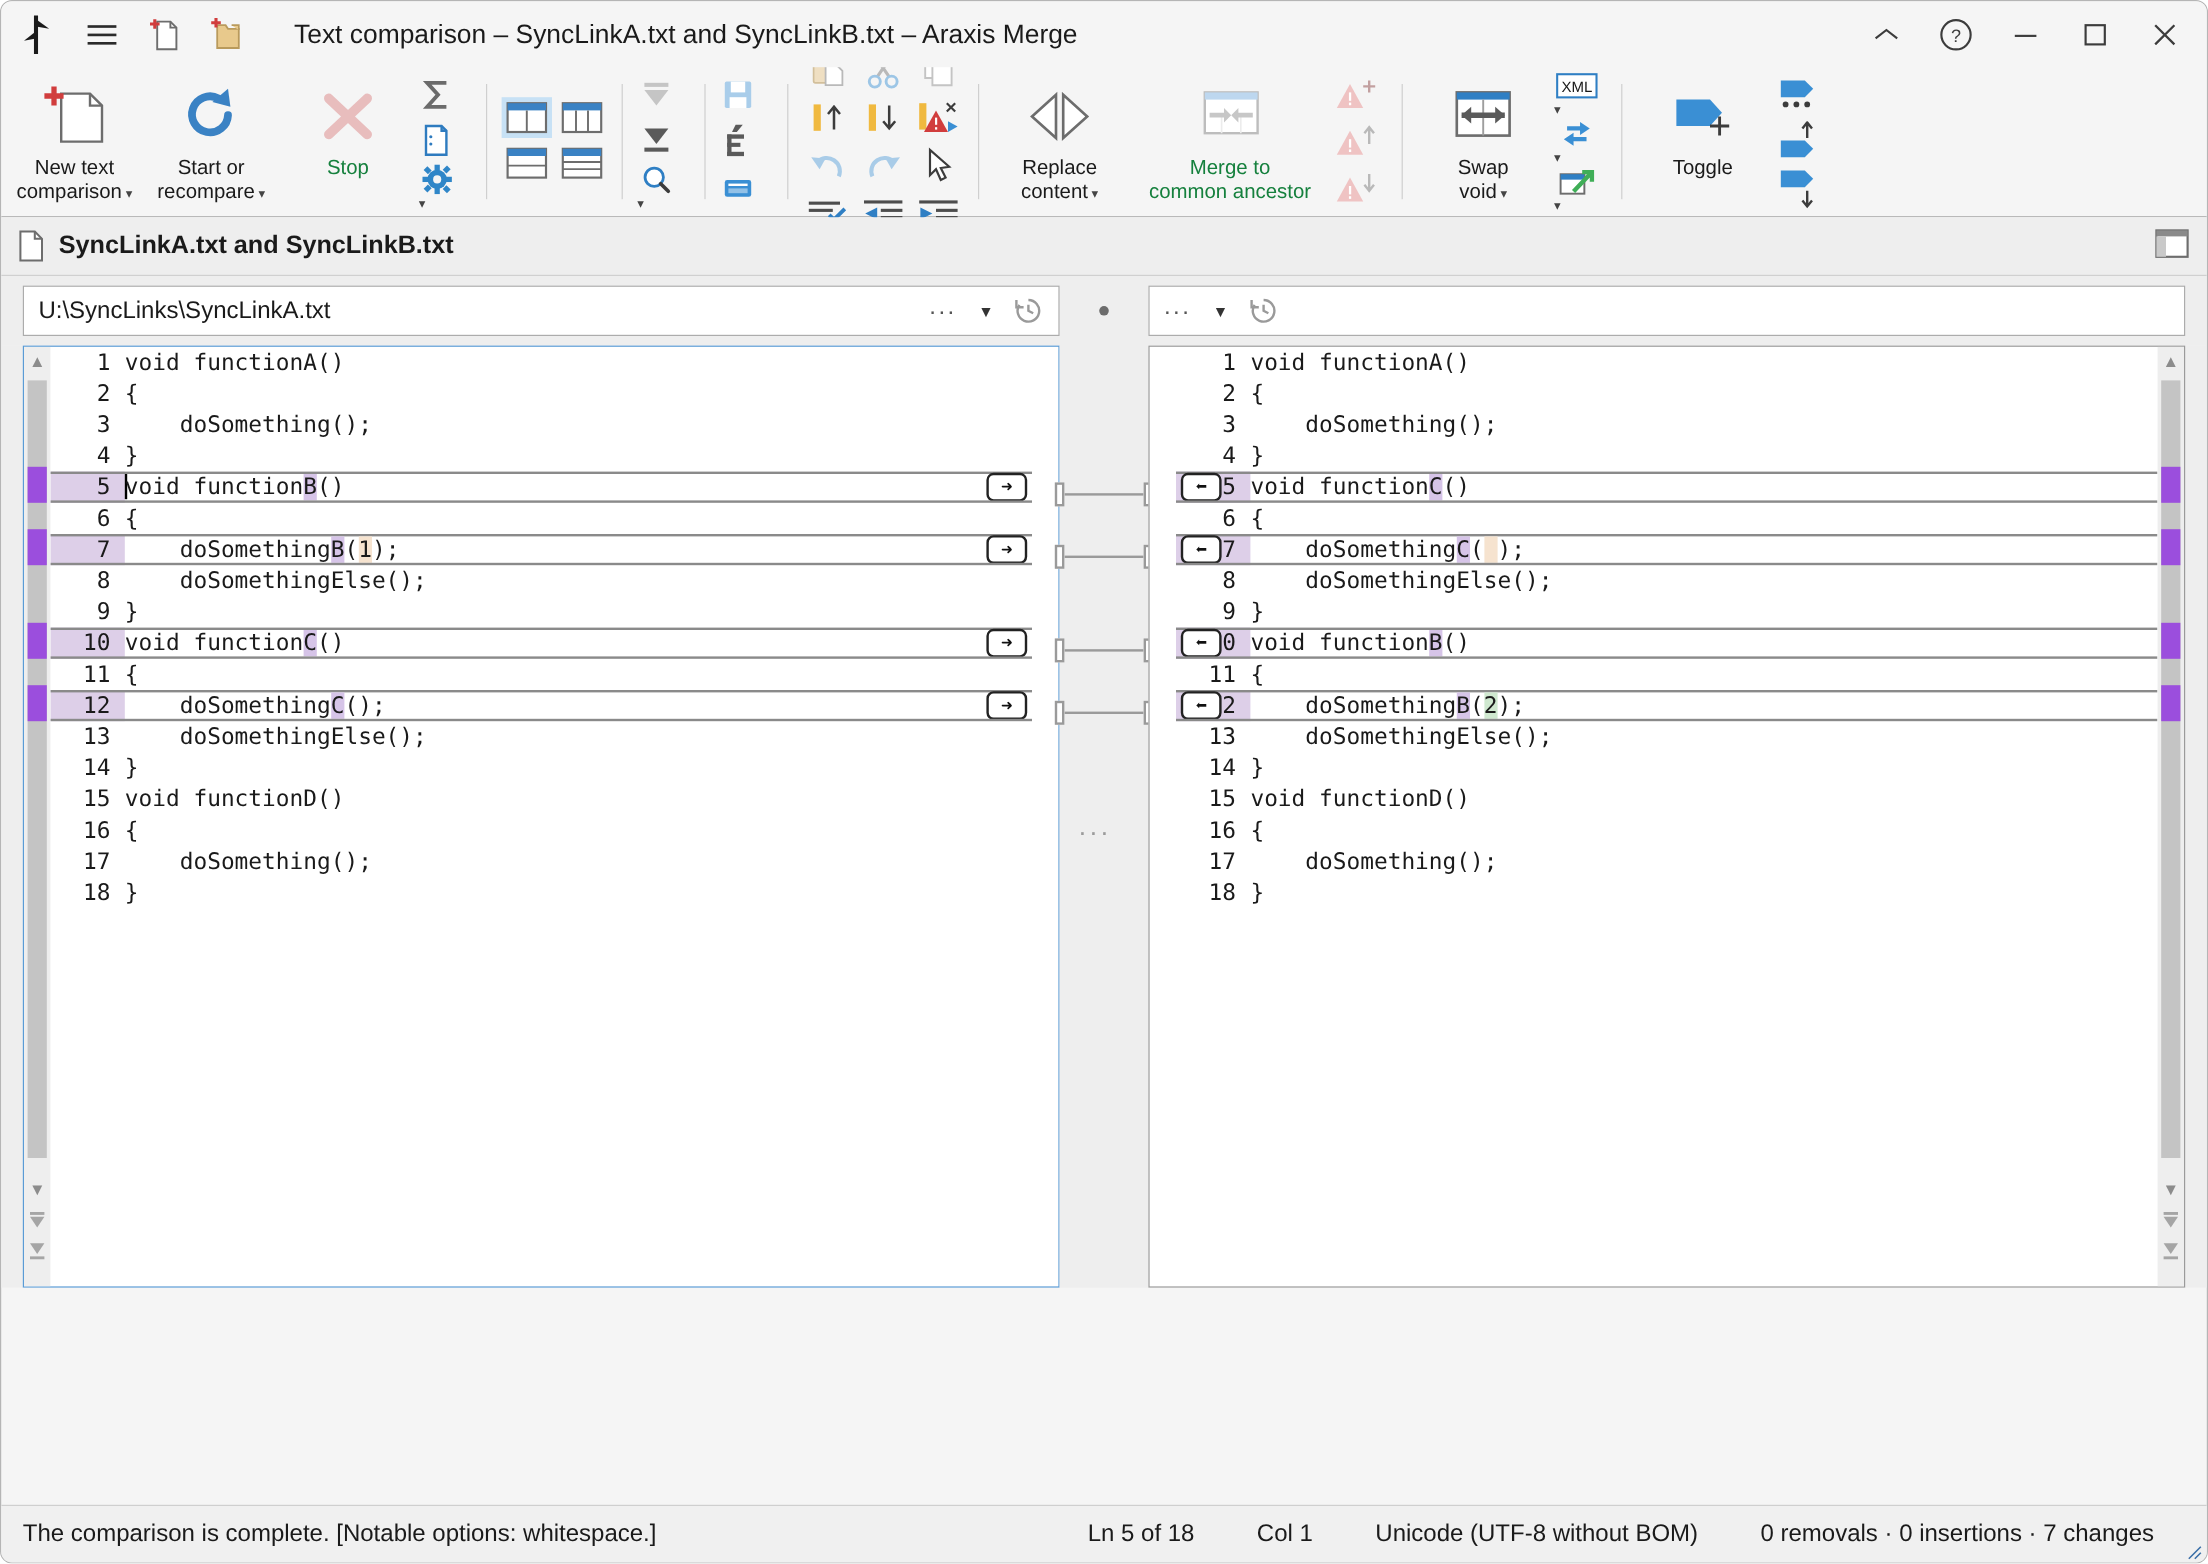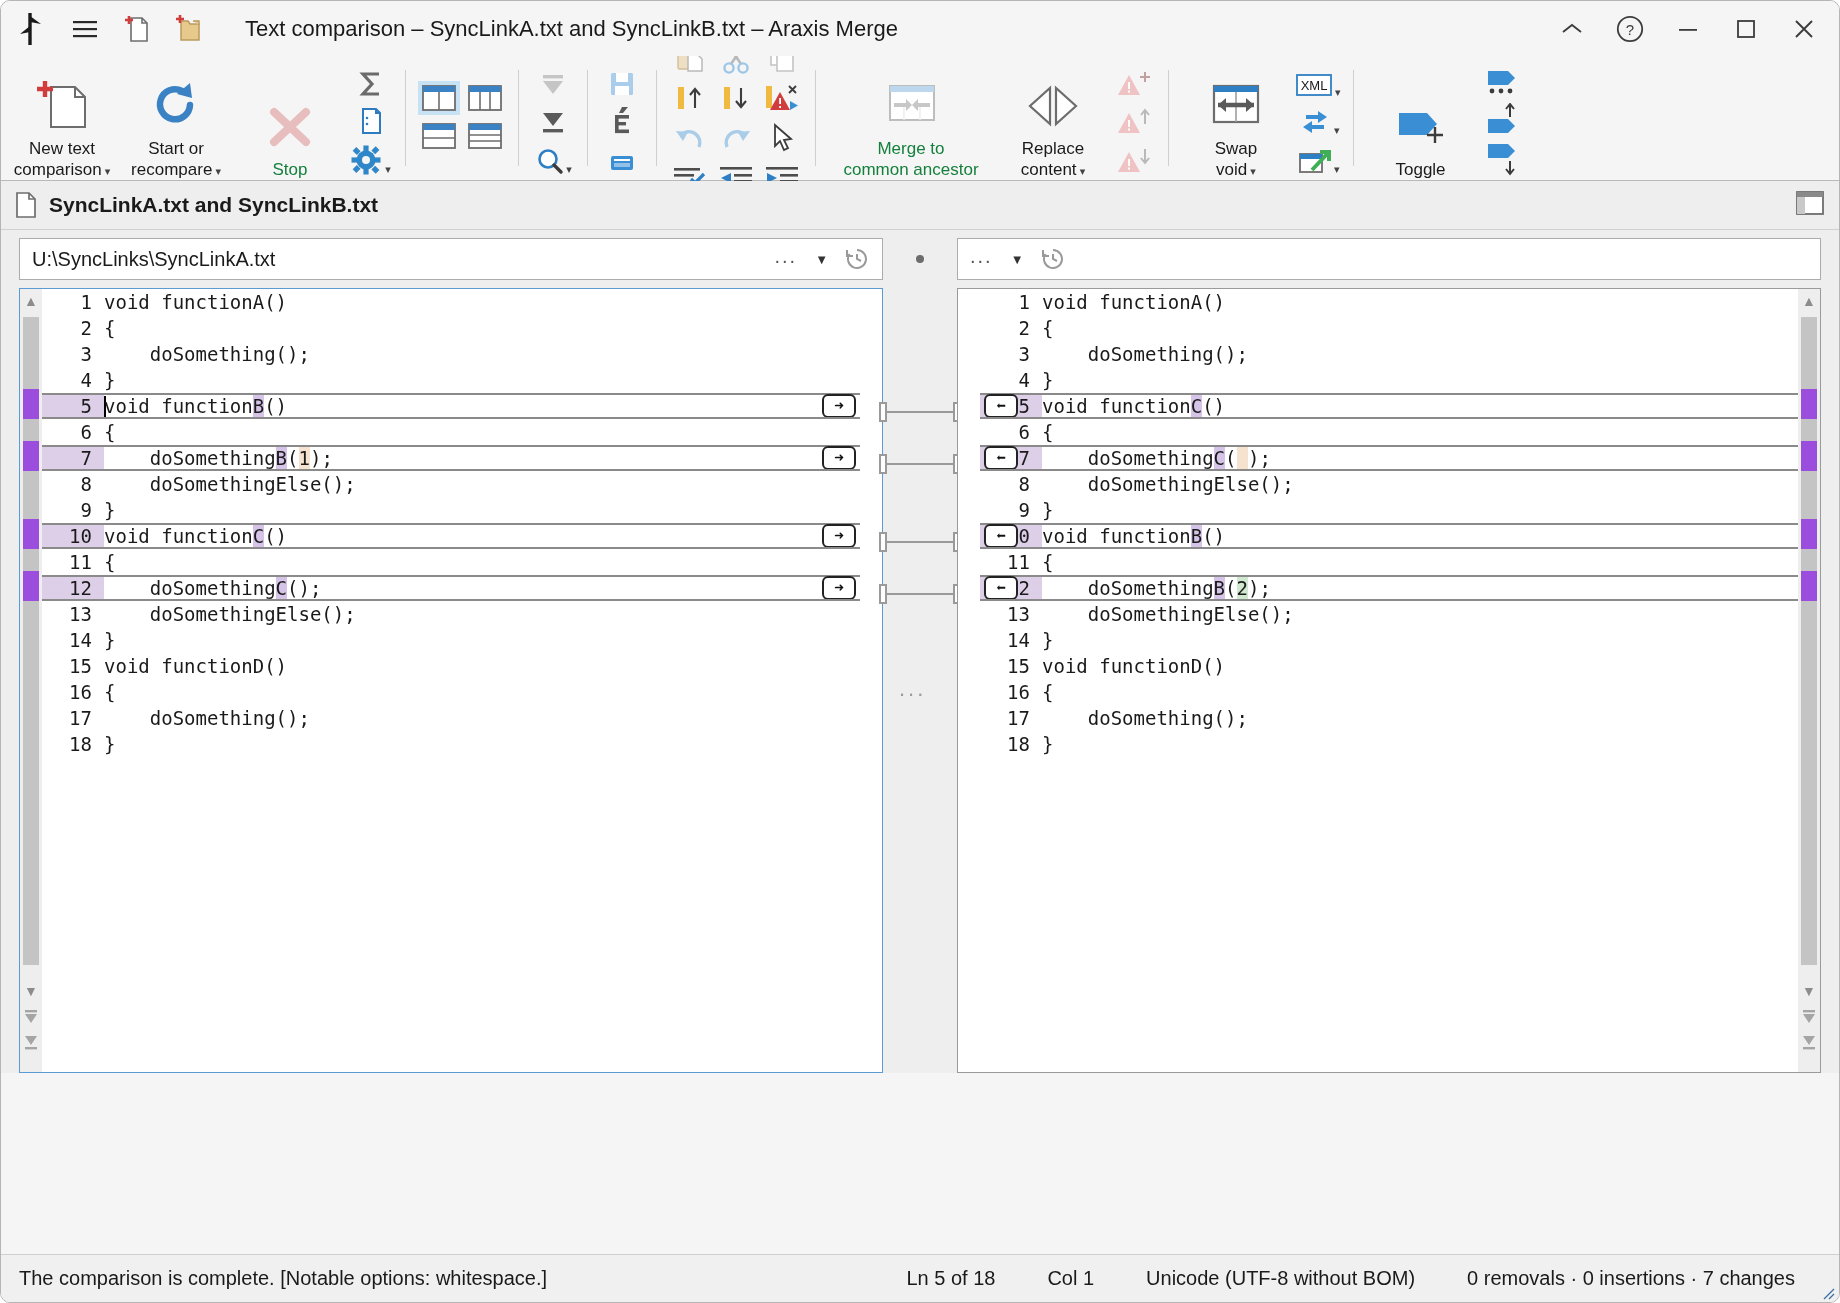--- a/index.html
+++ b/index.html
@@ -60,40 +60,40 @@
     padding: 0 4px;
     box-sizing: border-box;
   }
   .sep {
     width: 1px; background: #cfcfcf;
     margin: 14px 10px;
   }
   .bigbtn {
     width: 114px;
     display: flex; flex-direction: column;
-    align-items: center; justify-content: flex-end;
+    align-items: center; justify-content: flex-start;
     padding-top: 10px;
     cursor: default;
   }
   .bigbtn .glyph { height: 62px; display:flex; align-items:center; justify-content:center; }
   .bigbtn .lbl {
     font-size: 17px; color: #1a1a1a;
     text-align: center; line-height: 1.2; margin-top: 2px;
   }
   .bigbtn.disabled .lbl { color: #15803d; }
   .bigbtn.wide { width: 170px; }
   .caret { font-size: 11px; color: #444; }
 
   .colstack {
     display: flex; flex-direction: column;
     justify-content: center; padding: 4px 2px;
   }
   .smallcell {
     height: 40px; min-width: 44px;
-    display: flex; align-items: flex-end; justify-content: center;
+    display: flex; align-items: flex-start; justify-content: center; flex-direction: column;
   }
   .grid2 {
     display: grid; grid-template-columns: repeat(2, 46px);
     grid-auto-rows: 40px; align-content: center;
   }
   .grid2 > div { display:flex; align-items:center; justify-content:center; }
 
   
   .dochead {
     height: 48px;
@@ -587,46 +587,46 @@
           <rect x="16" y="11" width="18" height="2.6" fill="#4d4d4d"></rect>
           <rect x="16" y="17" width="18" height="2.6" fill="#4d4d4d"></rect>
           <rect x="2" y="23" width="32" height="2.6" fill="#4d4d4d"></rect>
           <path d="M3 10 L13 15 L3 20 Z" fill="#2f7fc4"></path>
         </svg>
       </div>
     </div>
 
     <div class="sep"></div>
 
+    <div class="bigbtn">
+      <div class="glyph">
+        <svg width="62" height="56" viewBox="0 0 62 56">
+          <path d="M28 10 L28 46 L8 28 Z" fill="#fff" stroke="#6d6d6d" stroke-width="2.2"></path>
+          <path d="M34 10 L34 46 L54 28 Z" fill="#fff" stroke="#6d6d6d" stroke-width="2.2"></path>
+        </svg>
+      </div>
+      <div class="lbl">
+        <span>Replace</span><br>
+        <span>content</span><span class="caret"> ▾</span>
+      </div>
+    </div>
+
     <div class="bigbtn wide disabled">
       <div class="glyph">
         <svg width="66" height="56" viewBox="0 0 66 56">
           <rect x="12" y="8" width="44" height="34" fill="#fff" stroke="#bdbdbd" stroke-width="2"></rect>
           <rect x="12" y="8" width="44" height="6" fill="#bdd7ef"></rect>
           <path d="M26 28 L26 42 M42 28 L42 42" stroke="#ececec" stroke-width="1.4"></path>
           <path d="M16 25 L28 25 L28 21 L34 27 L28 33 L28 29 L16 29 Z" fill="#c7c7c7"></path>
           <path d="M52 25 L40 25 L40 21 L34 27 L40 33 L40 29 L52 29 Z" fill="#c7c7c7"></path>
         </svg>
       </div>
       <div class="lbl">
         <span>Merge to</span><br>
         <span>common ancestor</span>
-      </div>
-    </div>
-
-    <div class="bigbtn">
-      <div class="glyph">
-        <svg width="62" height="56" viewBox="0 0 62 56">
-          <path d="M28 10 L28 46 L8 28 Z" fill="#fff" stroke="#6d6d6d" stroke-width="2.2"></path>
-          <path d="M34 10 L34 46 L54 28 Z" fill="#fff" stroke="#6d6d6d" stroke-width="2.2"></path>
-        </svg>
-      </div>
-      <div class="lbl">
-        <span>Replace</span><br>
-        <span>content</span><span class="caret"> ▾</span>
       </div>
     </div>
 
     <div class="colstack">
       <div class="smallcell">
         <svg width="36" height="30" viewBox="0 0 36 30">
           <path d="M13 6 L24 26 L2 26 Z" fill="#efc3c3"></path>
           <rect x="12.1" y="13" width="1.9" height="7" fill="#fff"></rect>
           <rect x="12.1" y="21.5" width="1.9" height="2.2" fill="#fff"></rect>
           <path d="M29 3 L29 13 M24 8 L34 8" stroke="#c2a0a0" stroke-width="2"></path>

